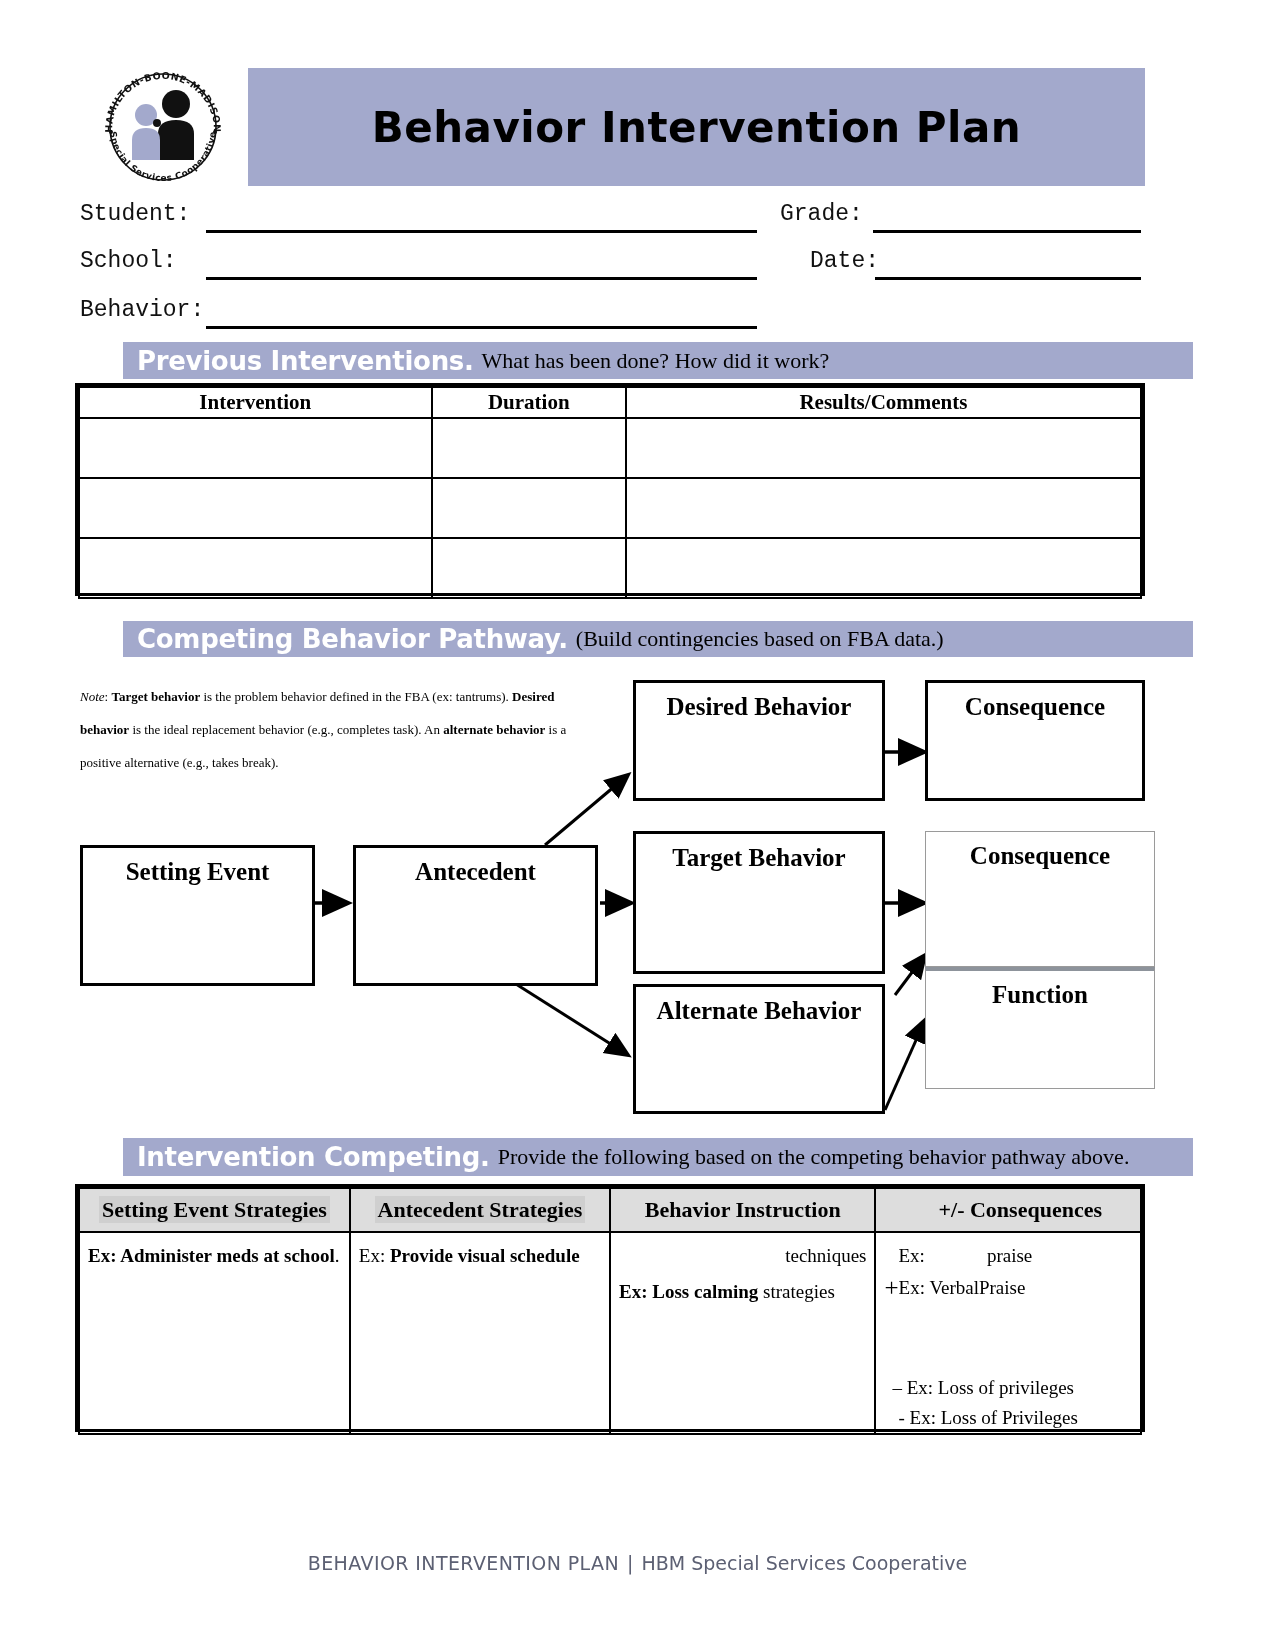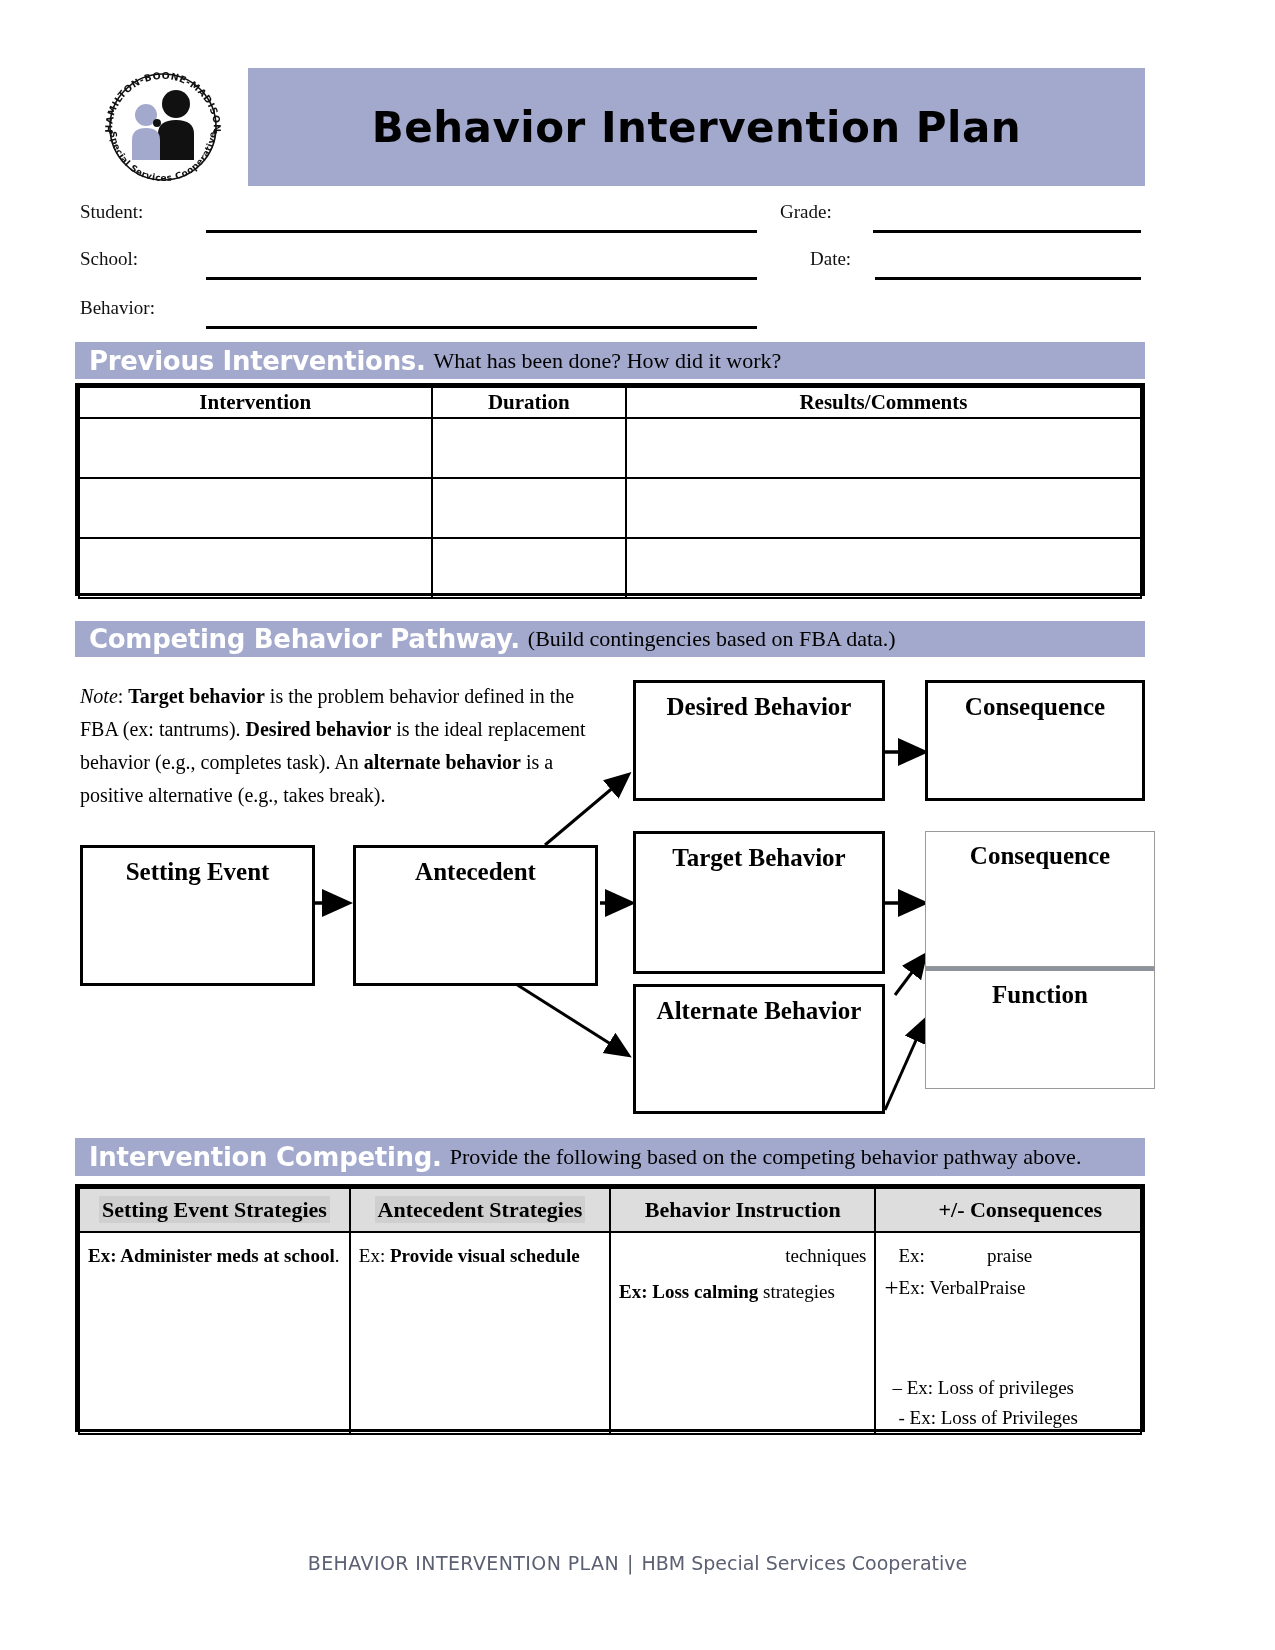--- a/index.html
+++ b/index.html
@@ -31,31 +31,32 @@
     font-weight:bold;
     font-size:42px;
     color:#000;
     letter-spacing:0.5px;
   }
 
   
   .fields { position:absolute; left:0; top:193px; width:1275px; height:140px; }
   .fld-label {
     position:absolute;
-    font-family:Liberation Serif, serif;
-    font-size:19px; color:#111; white-space:nowrap;
+    font-family:Liberation Mono, monospace;
+    font-size:23px; color:#111; white-space:nowrap;
   }
   .fld-line {
     position:absolute; border-bottom:3px solid #000; height:0;
   }
 
   
   .banner {
     position:absolute; background:#a3a9cc; display:flex; align-items:center;
     padding-left:14px;
+    margin-left:48px;
   }
   .banner .b-strong {
     font-family:"DejaVu Sans", sans-serif;
     font-weight:bold; color:#ffffff; font-size:26px;
     letter-spacing:-0.3px;
   }
   .banner .b-rest {
     font-family:"Liberation Serif", serif;
     color:#000; font-size:22px; margin-left:8px;
   }
@@ -74,21 +75,21 @@
   .pi-table td { height:60px; }
   .col-int { width:33.2%; }
   .col-dur { width:18.3%; }
   .col-res { width:48.5%; }
 
   
   .cbp { position:absolute; left:0; top:655px; width:1275px; height:480px; }
   .note {
     position:absolute; left:80px; top:25px; width:515px;
     font-family:"Liberation Serif", serif;
-    font-size:20px; line-height:33px; color:#000;
+    font-size:13px; line-height:33px; color:#000;
   }
   .note i { font-style:italic; }
   .note b { font-weight:bold; }
 
   .dbox {
     position:absolute; border:3px solid #000; background:#fff;
     font-family:"Liberation Serif", serif; font-weight:bold;
     font-size:25px; text-align:center; color:#000;
     padding-top:10px;
   }

